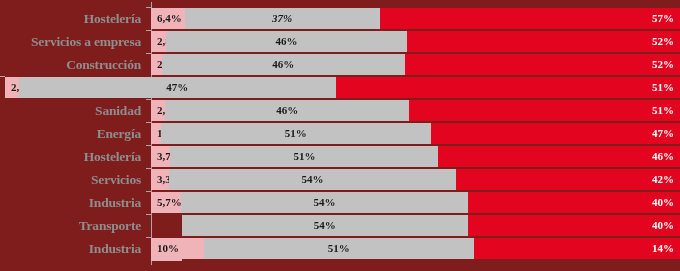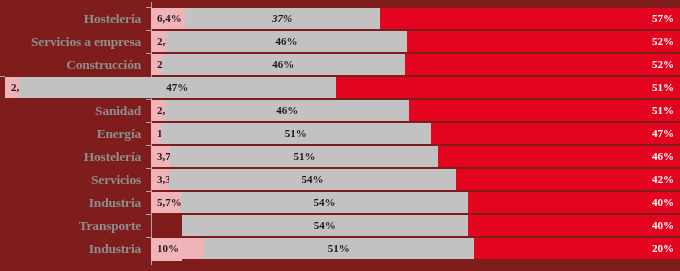--- a/index.html
+++ b/index.html
@@ -286,19 +286,19 @@
         <div class="row-label">Industria</div>
         <div class="tick"></div>
         <div class="track">
           <div class="seg seg-small" style="flex: 0 0 10%; background: rgb(240, 179, 184);">
             <span class="seg-label">10%</span>
           </div>
           <div class="seg seg-mid" style="flex: 0 0 51%; background: rgb(194, 194, 194);">
             <span class="seg-label">51%</span>
           </div>
           <div class="seg seg-large" style="flex: 0 0 39%; background: rgb(227, 5, 31);">
-            <span class="seg-label">20%</span>
+            <span class="seg-label">14%</span>
           </div>
         </div>
       </div>
     </div>
 
 </div>
 
 </body></html>

